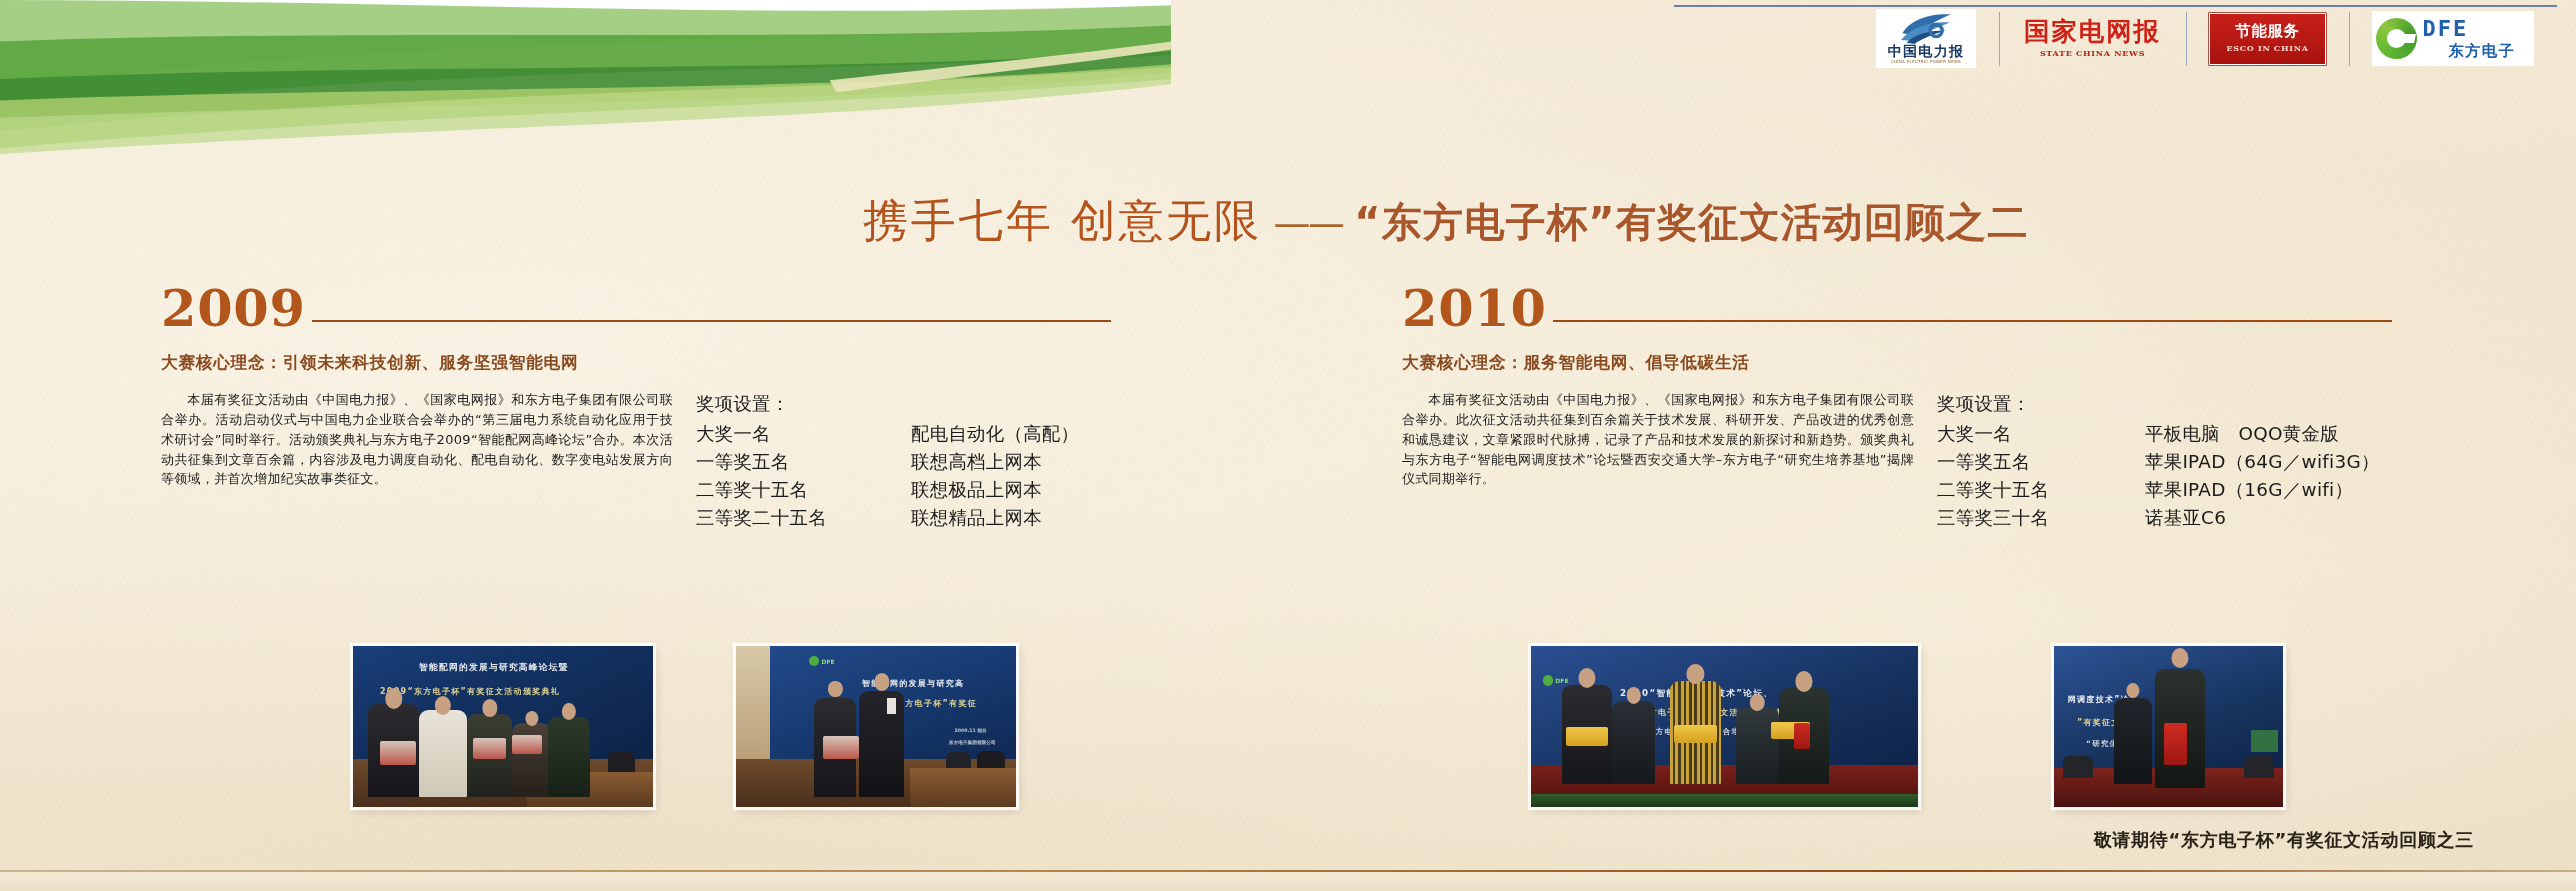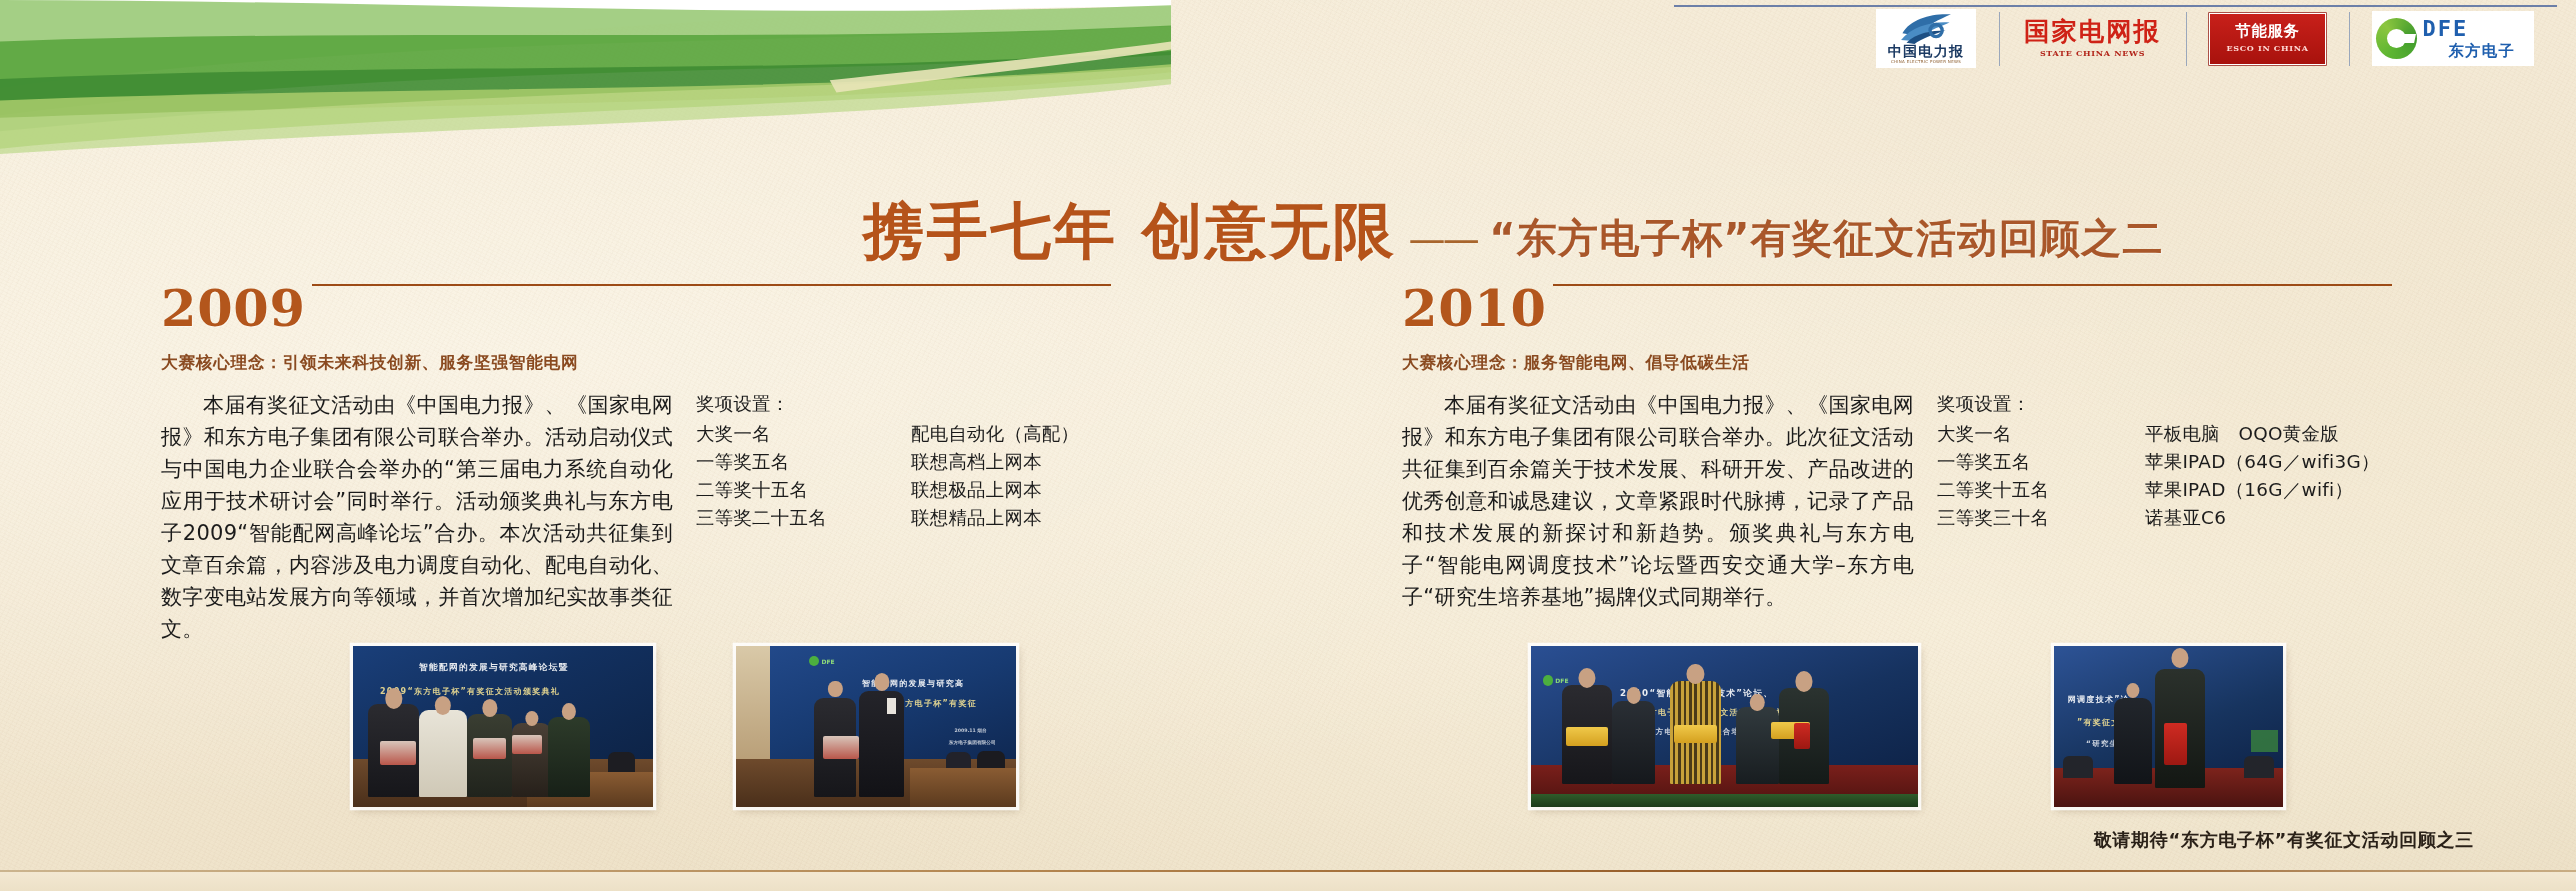--- a/index.html
+++ b/index.html
@@ -67,44 +67,44 @@
   .dfe-txt{display:flex;flex-direction:column;line-height:1;}
   .dfe-txt .lat{font-size:22px;font-weight:bold;color:#1f5fae;letter-spacing:2px;font-family:"DejaVu Sans Mono","Liberation Mono",monospace;}
   .dfe-txt .cn{font-size:15.4px;font-weight:bold;color:#1f5fae;letter-spacing:1.3px;margin-top:4px;margin-left:26px;}
 
   
   #title{
     position:absolute;left:863px;top:191px;display:flex;align-items:baseline;gap:0;
     white-space:nowrap;
   }
   .t-main{
-    font-size:61px;font-weight:bold;color:#b5531a;letter-spacing:2.7px;
+    font-size:45px;font-weight:normal;color:#b5531a;letter-spacing:2.7px;
     text-shadow:1.3px 1.3px 0 rgba(255,255,255,.45);
   }
   .t-dash{font-size:37px;color:#a8652c;margin:0 12px;letter-spacing:-2.7px;}
   .t-sub{
     font-size:40px;font-weight:bold;color:#a9572a;letter-spacing:1.3px;
     text-shadow:1.3px 1.3px 0 rgba(255,255,255,.4);
   }
 
   
   .col{position:absolute;top:284px;}
   #col-2009{left:161px;width:950px;}
   #col-2010{left:1402px;width:990px;}
-  .year-row{display:flex;width:100%;}
+  .year-row{display:flex;align-items:flex-end;width:100%;}
   .year{
     font-family:"DejaVu Serif","Liberation Serif",serif;
     font-size:51px;font-weight:bold;color:#b3561c;line-height:.95;letter-spacing:0.7px;
     text-shadow:0.7px 0.7px 0 rgba(255,255,255,.5);
   }
   .year-rule{flex:1;height:2px;background:#9d4b16;margin:0 0 10.7px 6.7px;}
   .concept{margin-top:19px;font-size:16.7px;color:#8a4a20;font-weight:bold;letter-spacing:0.7px;}
   .body-row{display:flex;margin-top:16px;gap:0;}
   .para{
-    width:512px;font-size:21px;line-height:1.52;color:#1b1b1b;
+    width:512px;font-size:13px;line-height:1.52;color:#1b1b1b;
     text-align:justify;text-justify:inter-ideograph;letter-spacing:0.3px;
   }
   .para .indent{display:inline-block;width:2em;}
   .awards{margin-left:23px;font-size:18.4px;line-height:1.52;color:#1b1b1b;letter-spacing:0.3px;}
   .awards .ahead{margin-bottom:1.3px;}
   .arow{display:flex;gap:41px;}
   .arow .lv{width:174px;}
   .arow .pz{white-space:nowrap;}
   #col-2010 .arow .lv{width:167px;}
 

